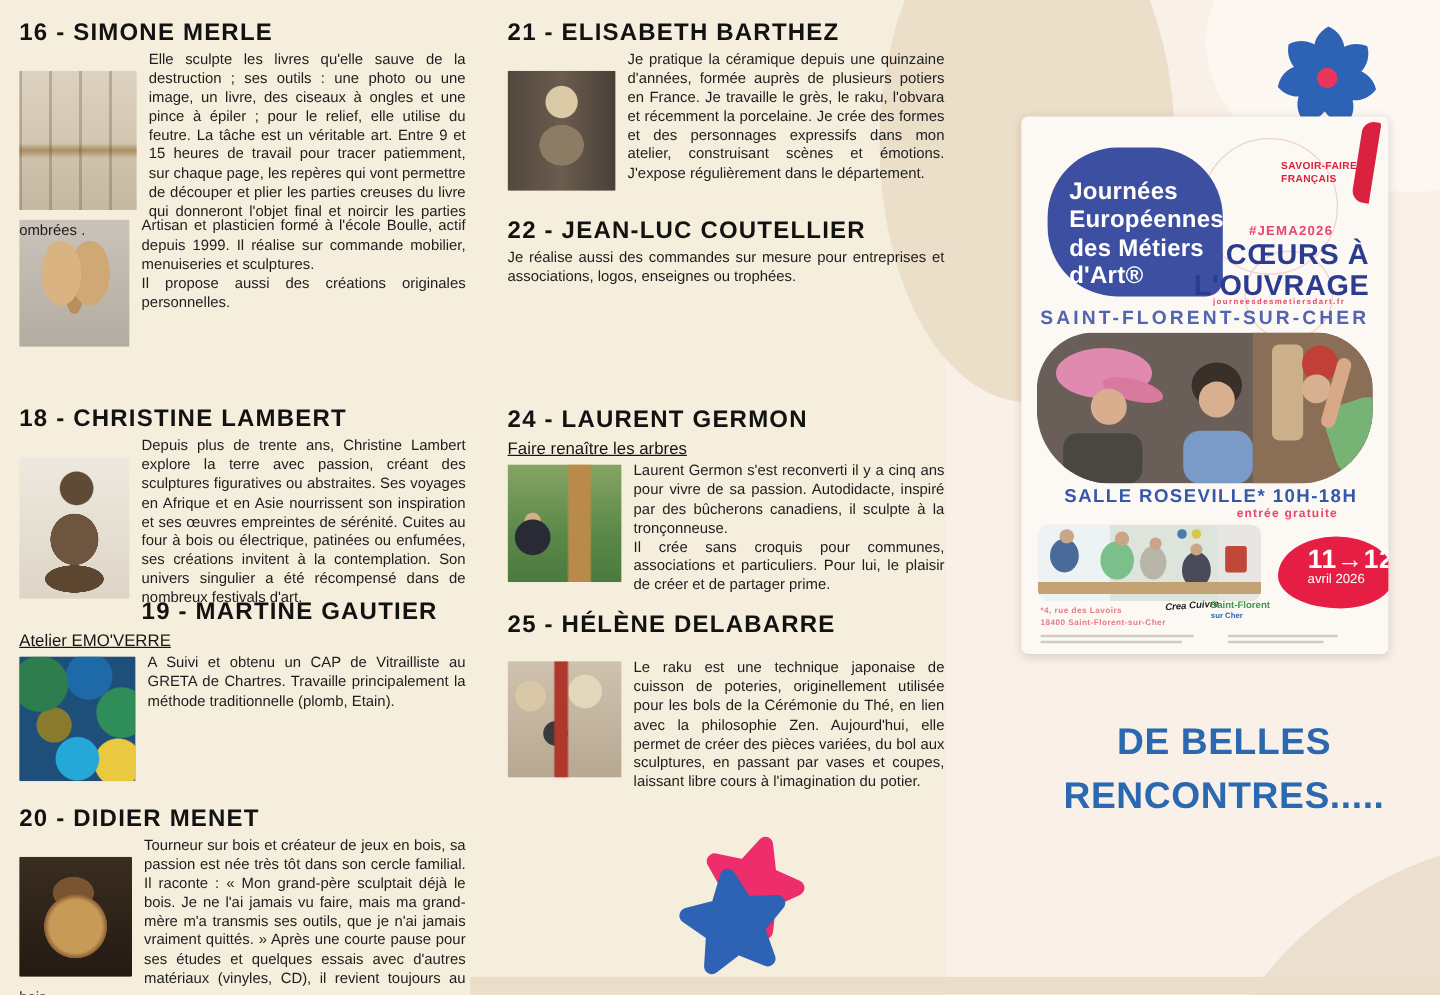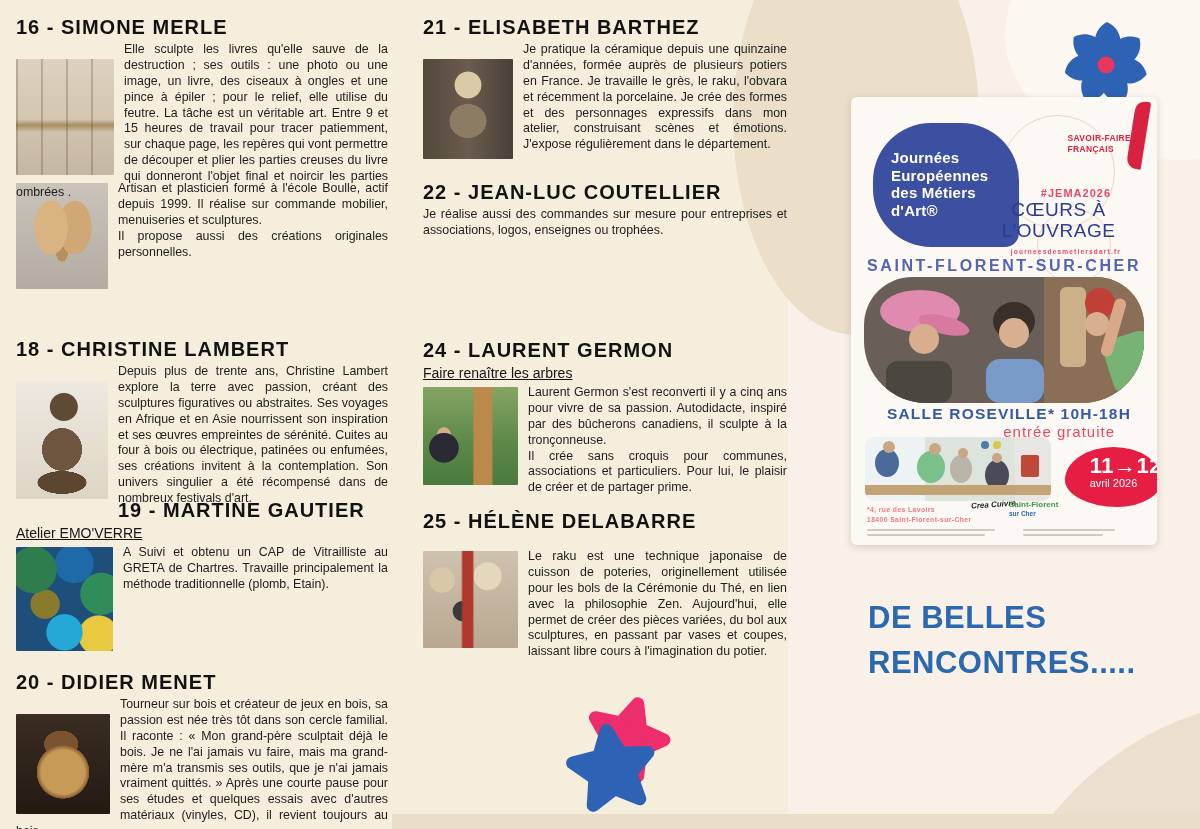--- a/index.html
+++ b/index.html
@@ -70,47 +70,47 @@
       linear-gradient(180deg,#86a463 0%,#5d8a4a 55%,#4a7a3e 100%);}
   .p25{width:95px;height:97px;background:
       linear-gradient(90deg, rgba(0,0,0,0) 40%, #b0372c 42% 52%, rgba(0,0,0,0) 54%),
       radial-gradient(circle at 42% 62%, #3a3a3a 0 12%, rgba(0,0,0,0) 13%),
       radial-gradient(circle at 68% 26%, #e4d8bc 0 14%, rgba(0,0,0,0) 15%),
       radial-gradient(circle at 20% 30%, #d8c8a8 0 12%, rgba(0,0,0,0) 13%),
       linear-gradient(180deg,#cfc2ae 0%,#b8a892 100%);}
 
   
   .pinwheel{position:absolute;left:1056px;top:14px;width:100px;height:100px;z-index:2;}
-  .tagline{position:absolute;left:868px;top:596px;width:304px;z-index:2;
+  .tagline{position:absolute;left:868px;top:596px;width:304px;text-align:center;z-index:2;
     color:#2a68b0;font-weight:800;font-size:31px;letter-spacing:0.5px;line-height:1.45;}
 
   
   .poster{position:absolute;left:851px;top:97px;width:306px;height:448px;background:#fcf8f3;
     border-radius:6px;box-shadow:0 2px 8px rgba(70,50,40,.18);z-index:2;overflow:hidden;}
   .ring{position:absolute;border:1px solid #eed2cd;border-radius:50%;}
   .ring1{left:150px;top:18px;width:112px;height:112px;}
   .ring2{left:186px;top:112px;width:72px;height:72px;}
   .bubble{position:absolute;left:22px;top:26px;width:146px;height:124px;background:#3d4fa1;
     border-radius:58px 58px 14px 58px;}
   .bubble-text{position:absolute;left:18px;top:26px;width:118px;color:#fff;
-    font-size:15px;line-height:1.17;font-weight:bold;letter-spacing:0.2px;}
+    font-size:20px;line-height:1.17;font-weight:bold;letter-spacing:0.2px;}
   .ribbon{position:absolute;left:280px;top:4px;width:15px;height:68px;background:#d92240;
     border-radius:10px 2px 0 10px;transform:rotate(9deg);}
   .sf-logo{position:absolute;right:26px;top:36px;color:#d92240;font-size:8.5px;font-weight:700;
     line-height:1.25;letter-spacing:0.3px;text-align:left;}
   .hashtag{position:absolute;right:46px;top:90px;color:#e8466b;font-size:11px;font-weight:800;letter-spacing:1px;}
-  .slogan{position:absolute;right:16px;top:103px;width:165px;text-align:center;color:#2b3c8f;
-    font-size:19px;font-weight:400;line-height:1.08;letter-spacing:0.5px;}
+  .slogan{position:absolute;right:16px;top:103px;width:165px;text-align:right;color:#2b3c8f;
+    font-size:24px;font-weight:700;line-height:1.08;letter-spacing:0.5px;}
   .website{position:absolute;right:36px;top:151px;color:#e8466b;font-size:6.5px;letter-spacing:1.2px;font-weight:700;}
   .city{position:absolute;left:0;right:0;top:160px;text-align:center;color:#5264b2;
     font-size:16px;font-weight:800;letter-spacing:2.6px;}
   .kids{position:absolute;left:13px;top:180px;width:280px;height:126px;border-radius:48px 48px 62px 62px;overflow:hidden;}
   .venue{position:absolute;left:0;right:0;top:308px;text-align:center;color:#3558a8;
     font-size:15.5px;font-weight:800;letter-spacing:1.2px;padding-left:10px;}
-  .free{position:absolute;right:42px;top:326px;color:#e8466b;font-size:15px;font-weight:400;letter-spacing:1px;}
+  .free{position:absolute;right:42px;top:326px;color:#e8466b;font-size:10px;font-weight:700;letter-spacing:1px;}
   .workshop{position:absolute;left:14px;top:340px;width:186px;height:64px;border-radius:10px;overflow:hidden;}
   .date-blob{position:absolute;left:214px;top:350px;width:97px;height:60px;background:#e61e44;
     border-radius:50% 50% 46% 54%/55% 55% 45% 45%;text-align:center;color:#fff;}
   .date-big{display:block;font-size:22px;font-weight:800;line-height:1.05;margin-top:7px;letter-spacing:0.5px;text-align:right;}
   .date-small{display:block;font-size:11px;font-weight:400;}
   .address{position:absolute;left:16px;top:408px;color:#e87a86;font-size:6.8px;line-height:1.5;letter-spacing:0.4px;font-weight:700;}
   .logo-crea{position:absolute;left:120px;top:404px;color:#222;font-size:8px;font-weight:800;
     font-style:italic;line-height:1.1;transform:rotate(-4deg);}
   .logo-sfc{position:absolute;left:158px;top:404px;font-size:8px;font-weight:800;color:#3a9a4a;line-height:1.1;}
   .logo-sfc span{color:#2a6ab0;font-size:6.5px;font-weight:700;display:block;}

